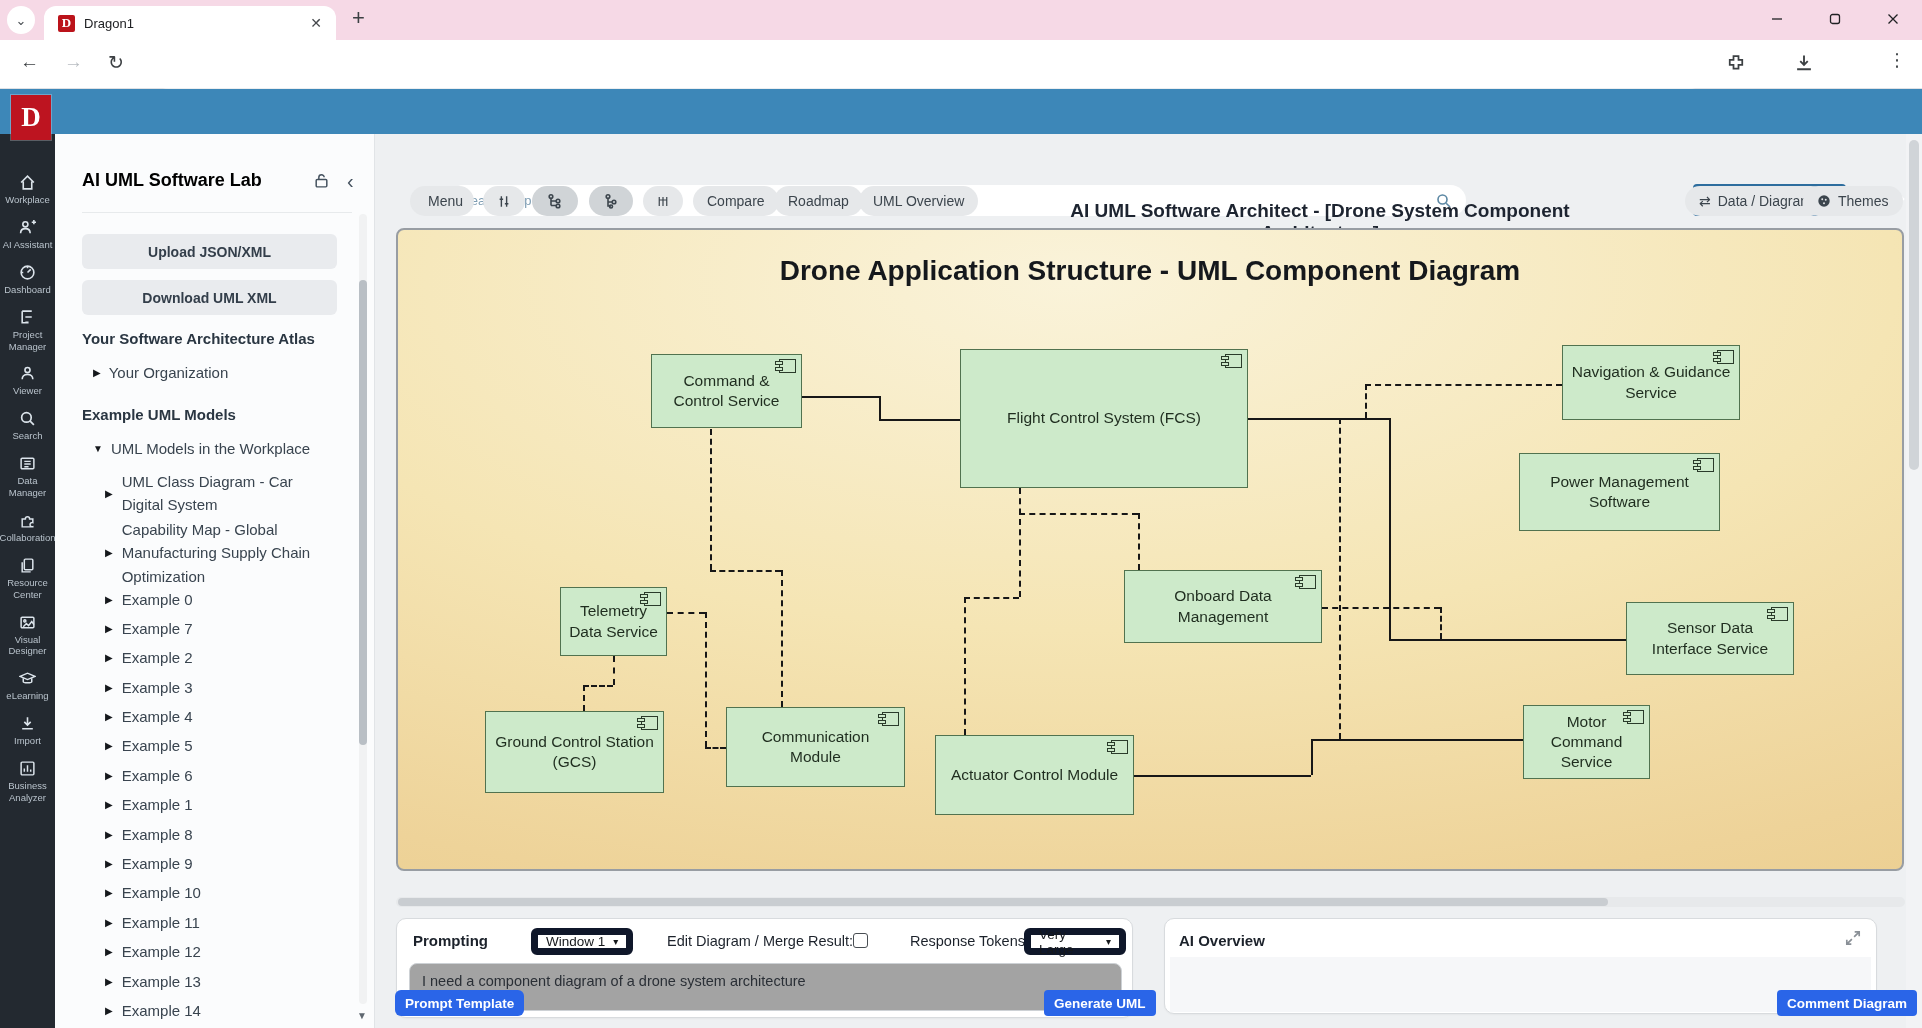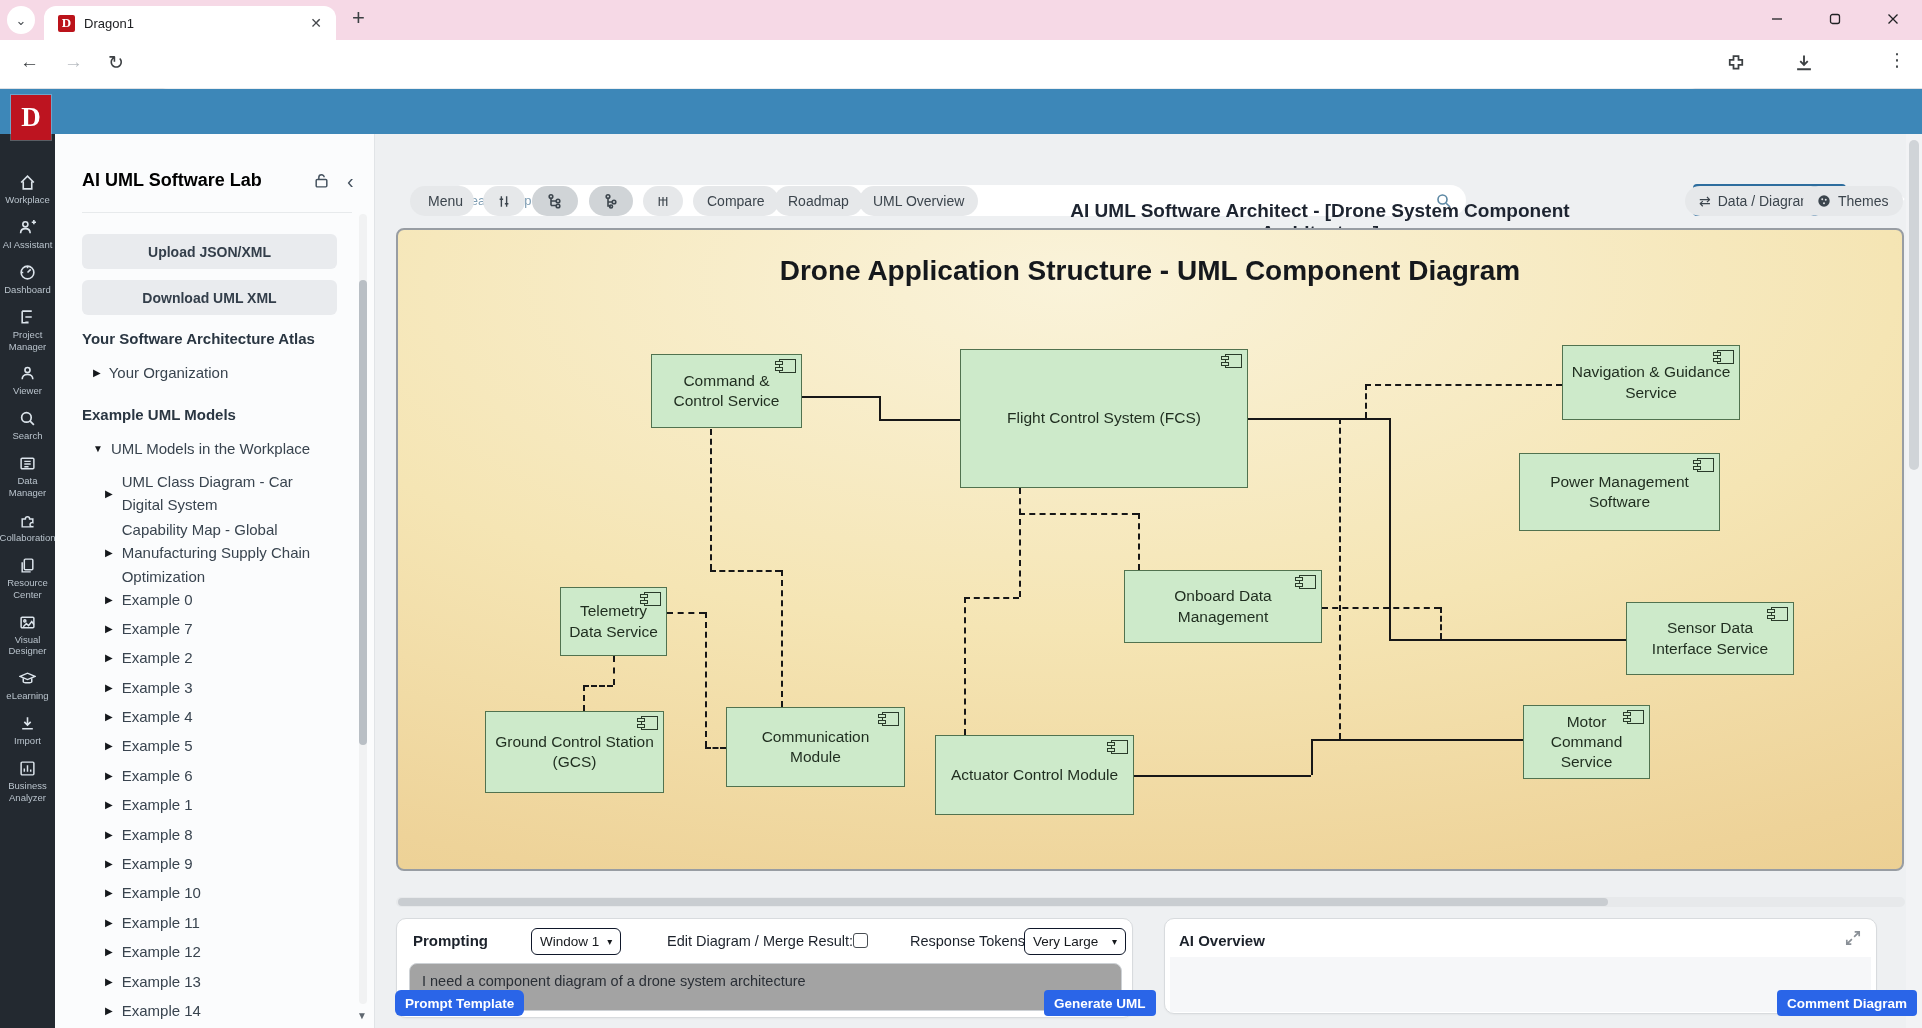--- a/index.html
+++ b/index.html
@@ -77,21 +77,21 @@
   .cd.ch { border-top-style:dashed; } .cd.cv { border-left-style:dashed; }
 
   .hscroll { position:absolute; left:396px; top:897px; width:1509px; height:10px; background:#e7e9eb; border-radius:5px; }
   .hthumb { position:absolute; left:398px; top:898px; width:1210px; height:8px; background:#c9cdd1; border-radius:4px; }
   .vscroll { position:absolute; left:1906px; top:134px; width:16px; height:894px; background:#f2f3f5; }
   .vthumb { position:absolute; left:1909px; top:140px; width:10px; height:330px; background:#d0d4d8; border-radius:5px; }
 
   
   .card { position:absolute; background:#fff; border:1px solid #d8dbde; border-radius:10px; box-shadow:0 1px 2px rgba(0,0,0,.04); }
   .card-title { font-size:15px; font-weight:bold; color:#1c222b; }
-  .selectbox { display:inline-flex; align-items:center; gap:8px; border:1px solid #0f172a; border-radius:6px; height:27px; padding:0 8px; font-size:13.5px; color:#15181c; background:#fff; }
+  .selectbox { display:inline-flex; align-items:center; gap:8px; border:7px solid #0f172a; border-radius:6px; height:27px; padding:0 8px; font-size:13.5px; color:#15181c; background:#fff; }
   .chk { width:15px; height:15px; border:1.5px solid #494e53; border-radius:3px; background:#fff; }
   .blue-btn { position:absolute; background:#2a65e8; border-radius:4px; color:#fff; font-size:13.5px; font-weight:bold; display:flex; align-items:center; justify-content:center; height:26px; padding:0 10px; }
   .prompt-area { position:absolute; left:12px; top:44px; width:713px; height:48px; border:1px solid #cdd1d5; border-radius:8px; background:#a3a3a3; font-size:14.5px; color:#2a2f36; padding:9px 12px; }
   .ai-content { position:absolute; left:5px; top:38px; width:701px; height:55px; background:#f6f7f9; }
   .expand-ico { position:absolute; right:14px; top:10px; color:#8a9097; }
 </style>
 </head>
 <body>
 
 <div class="page">

